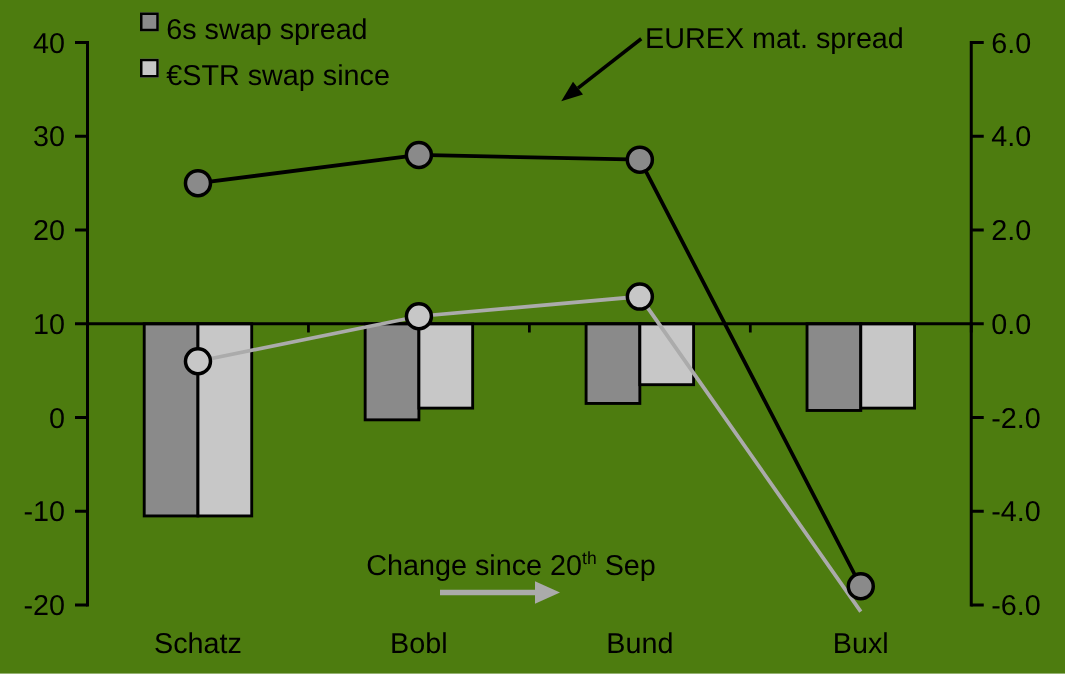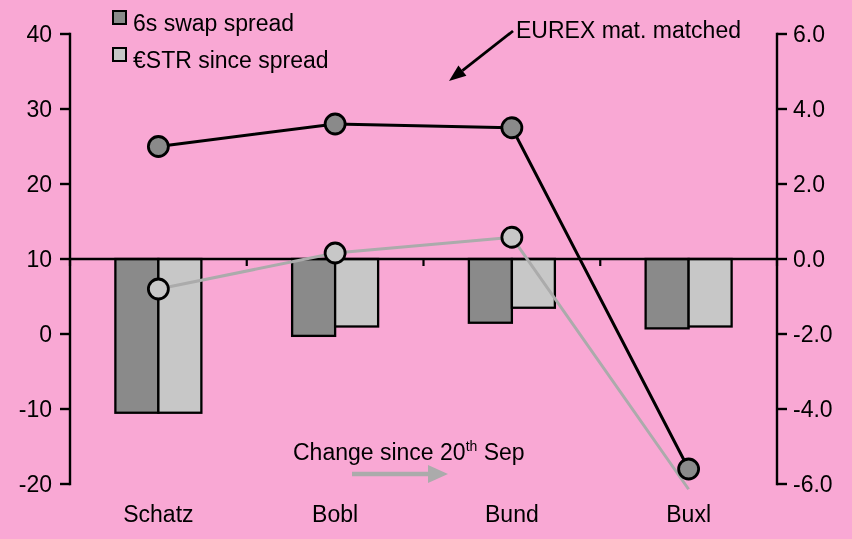--- a/index.html
+++ b/index.html
@@ -1,19 +1,19 @@
 <!DOCTYPE html>
 <html><head>
 <meta charset="utf-8">
 <style>
   html,body{margin:0;padding:0;background:#fff;}
   .stage{
     position:relative;
     width:852px;height:539px;
-    background:#f9a8d4;
+    background:#4d7c0f;
     font-family:"Liberation Sans", sans-serif;
     overflow:hidden;
   }
   .stage svg{position:absolute;left:0;top:0;}
   svg text{
     font-family:"Liberation Sans", sans-serif;
     font-size:23px;
     fill:#000;
   }
   .legend{
@@ -105,23 +105,23 @@
       <polygon points="448,474 428,483 428,465" fill="#ababab"></polygon>
     </svg>
 
   <div class="legend">
     <div class="legend-row">
       <span class="swatch" id="swatch-dark" style="background: rgb(138, 138, 138);"></span>
       <span class="legend-label">6s swap spread</span>
     </div>
     <div class="legend-row">
       <span class="swatch" id="swatch-light" style="background: rgb(199, 199, 199);"></span>
-      <span class="legend-label">€STR since spread</span>
+      <span class="legend-label">€STR swap since</span>
     </div>
   </div>
 
   <div class="anno-curve">
-    <div>EUREX mat. matched</div>
+    <div>EUREX mat. spread</div>
   </div>
 
   <div class="anno-change"><span>Change since 20</span><sup>th</sup><span> Sep</span></div>
 
 </div>
 
 </body></html>

